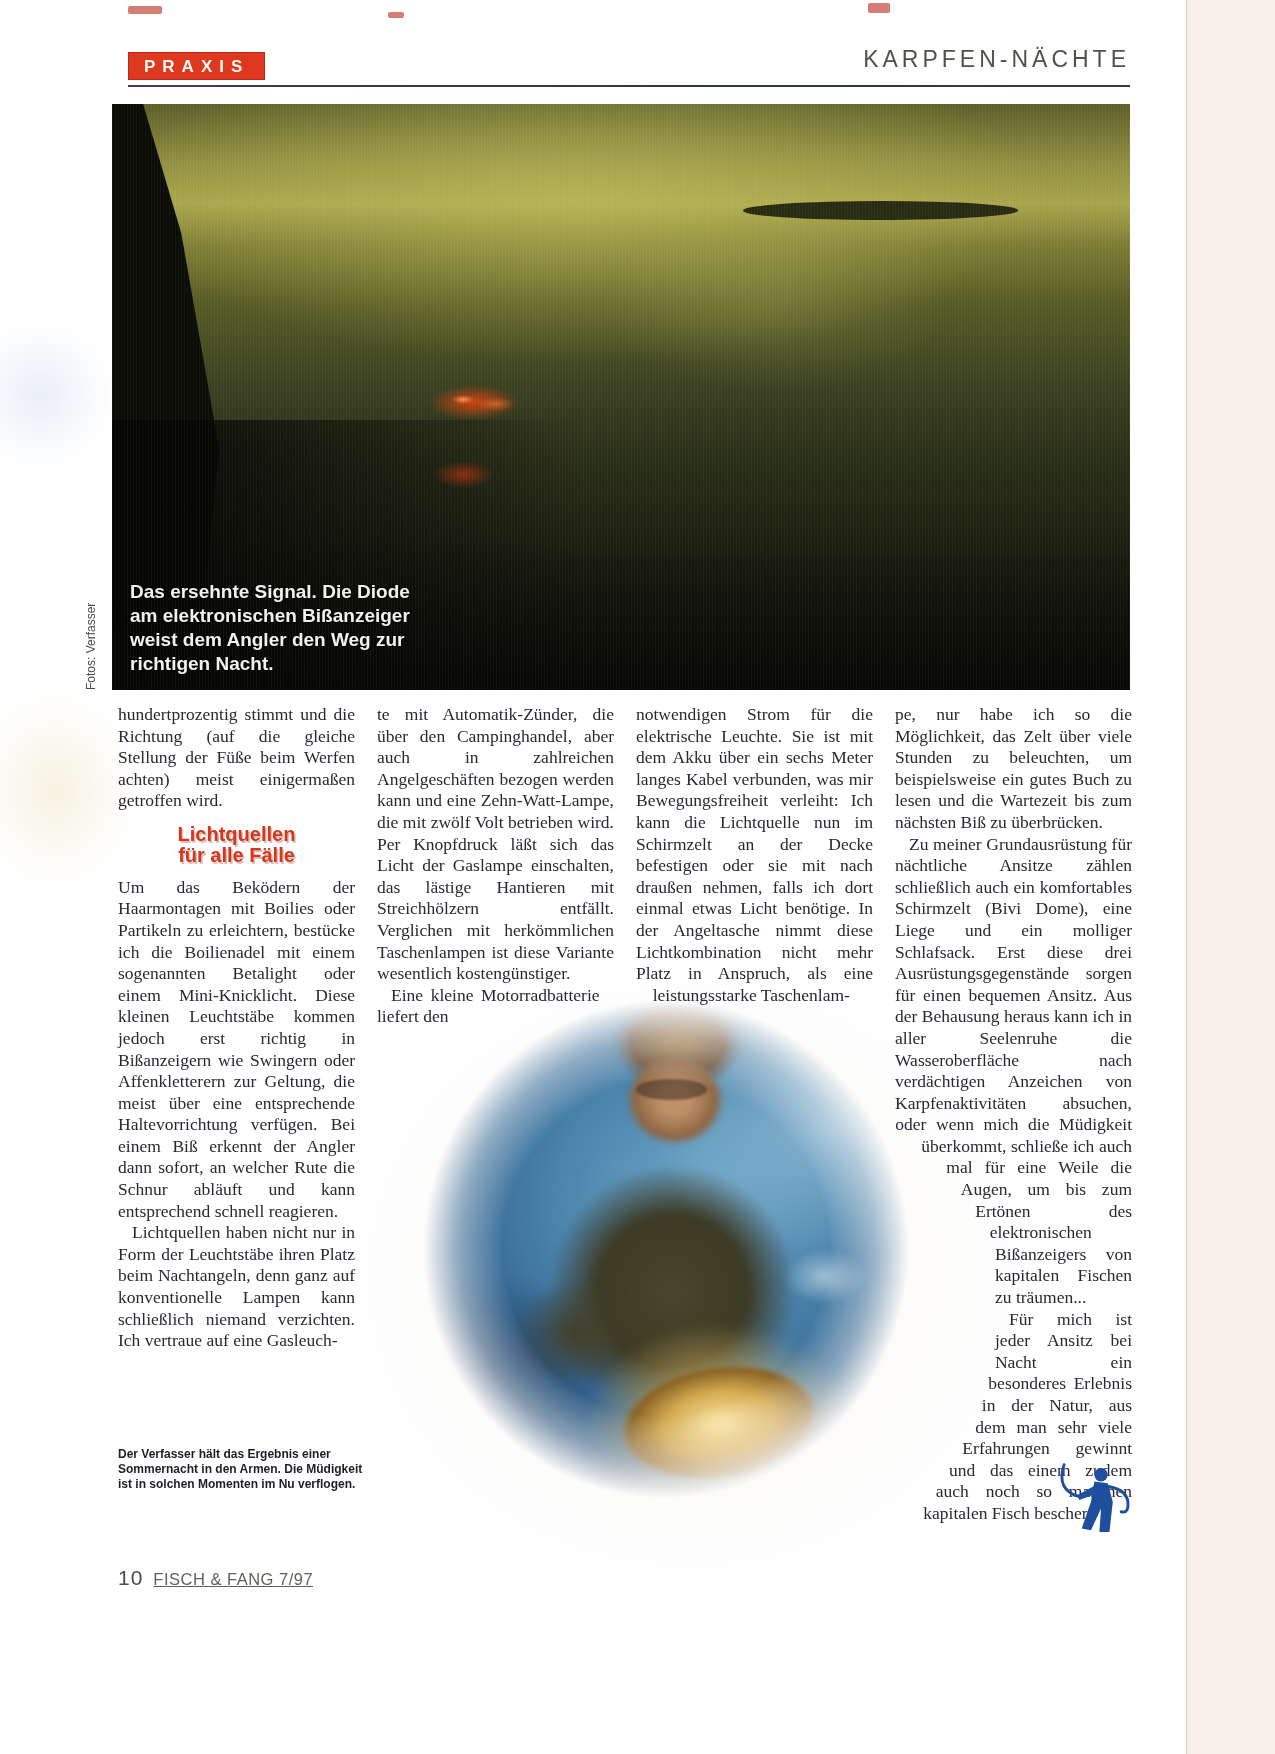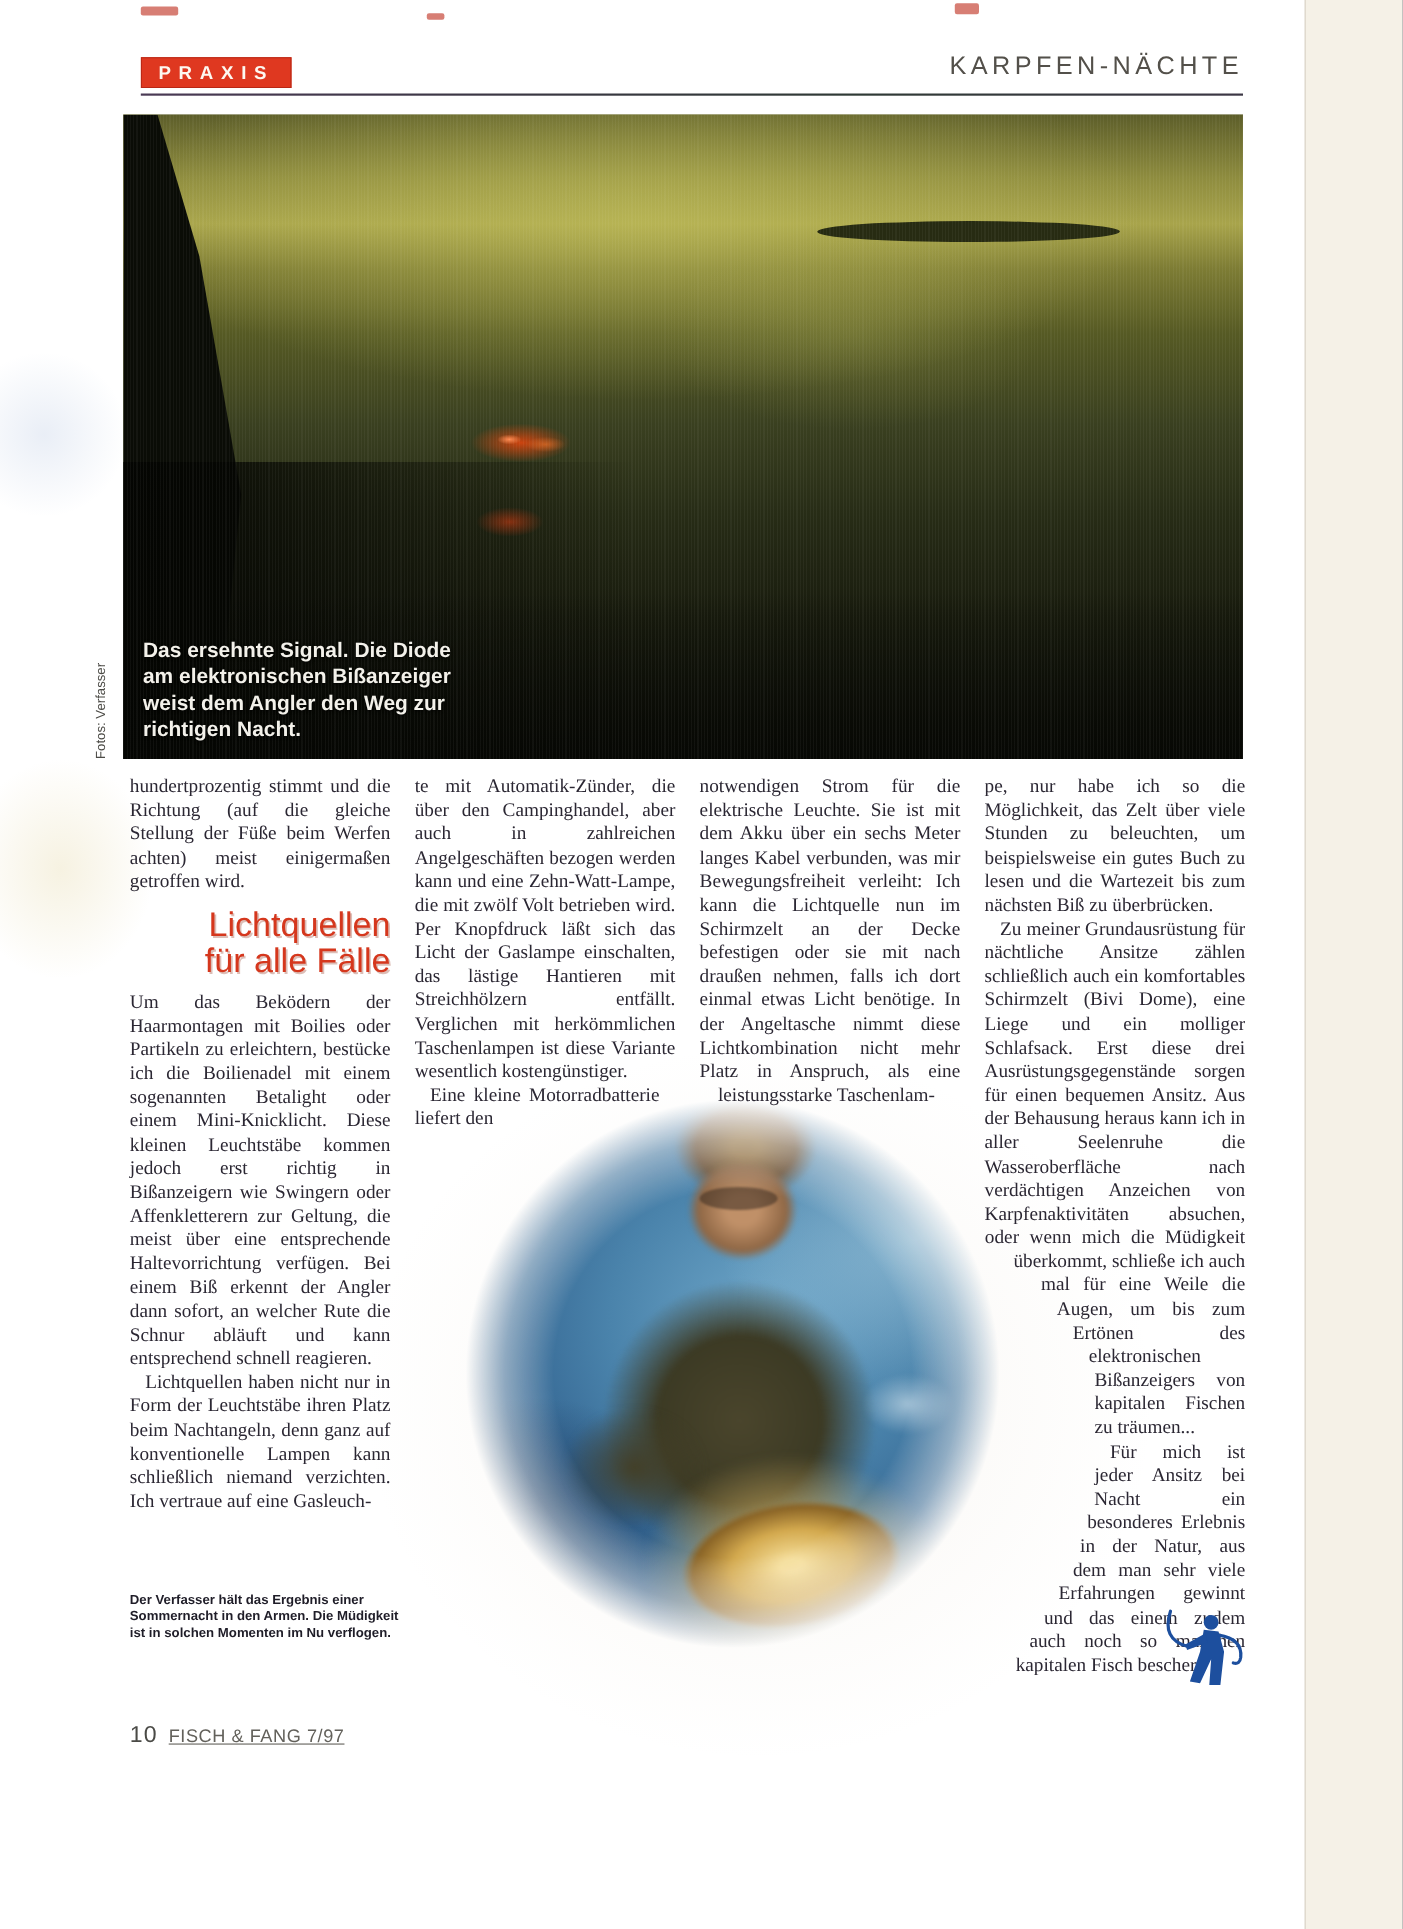--- a/index.html
+++ b/index.html
@@ -86,23 +86,23 @@
     margin-top:24px;
   }
   .col p{margin:0;}
   .col p.indent{text-indent:14px;}
   .col1{left:118px; height:710px;}
   .col2{left:377px; height:502px;}
   .col3{left:636px; height:472px;}
   .col4{left:895px; height:832px;}
   .red-heading{
     margin:12px 0 10px; white-space:pre-line;
-    font-family:"Liberation Sans", sans-serif; font-weight:normal;
-    font-size:31px; line-height:1.07; color:#d5371d;
-    text-shadow:1.5px 1.5px 0 rgba(140,40,15,.3); text-align:right;
+    font-family:"Liberation Sans", sans-serif; font-weight:bold;
+    font-size:20px; line-height:1.07; color:#d5371d;
+    text-shadow:1.5px 1.5px 0 rgba(140,40,15,.3); text-align:center;
   }
   
   .wrap-right{float:right; width:235px; height:500px;
     shape-outside:polygon(100% 58%, 45% 80%, 12% 100%, 100% 100%);}
   .wrap-left3{float:left; width:235px; height:470px;
     shape-outside:polygon(0 62%, 55% 80%, 100% 96%, 100% 100%, 0 100%);}
   .wrap-left4{float:left; width:200px; height:830px;
     shape-outside:polygon(0 52%, 25% 57%, 50% 66%, 50% 78%, 40% 86%, 22% 93%, 10% 98%, 0 100%);}
 
   .bold-caption{

